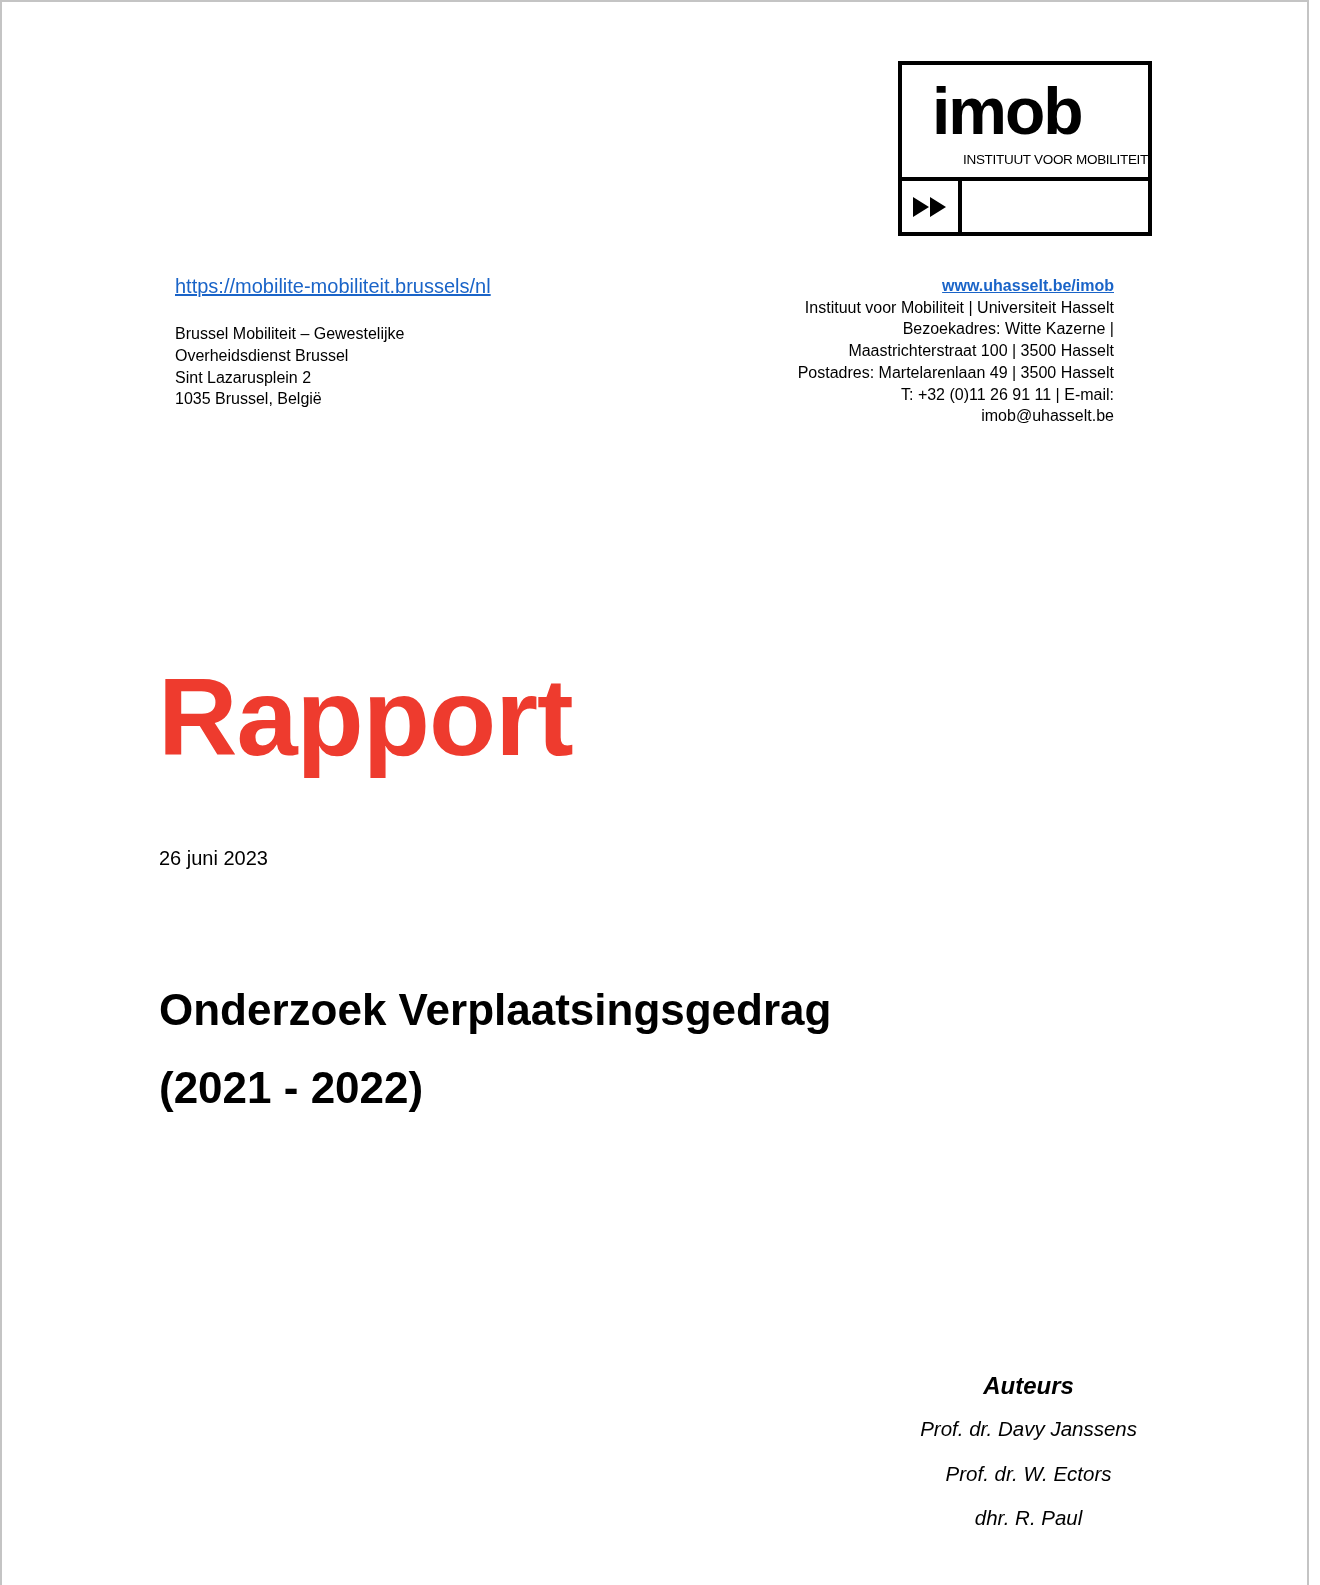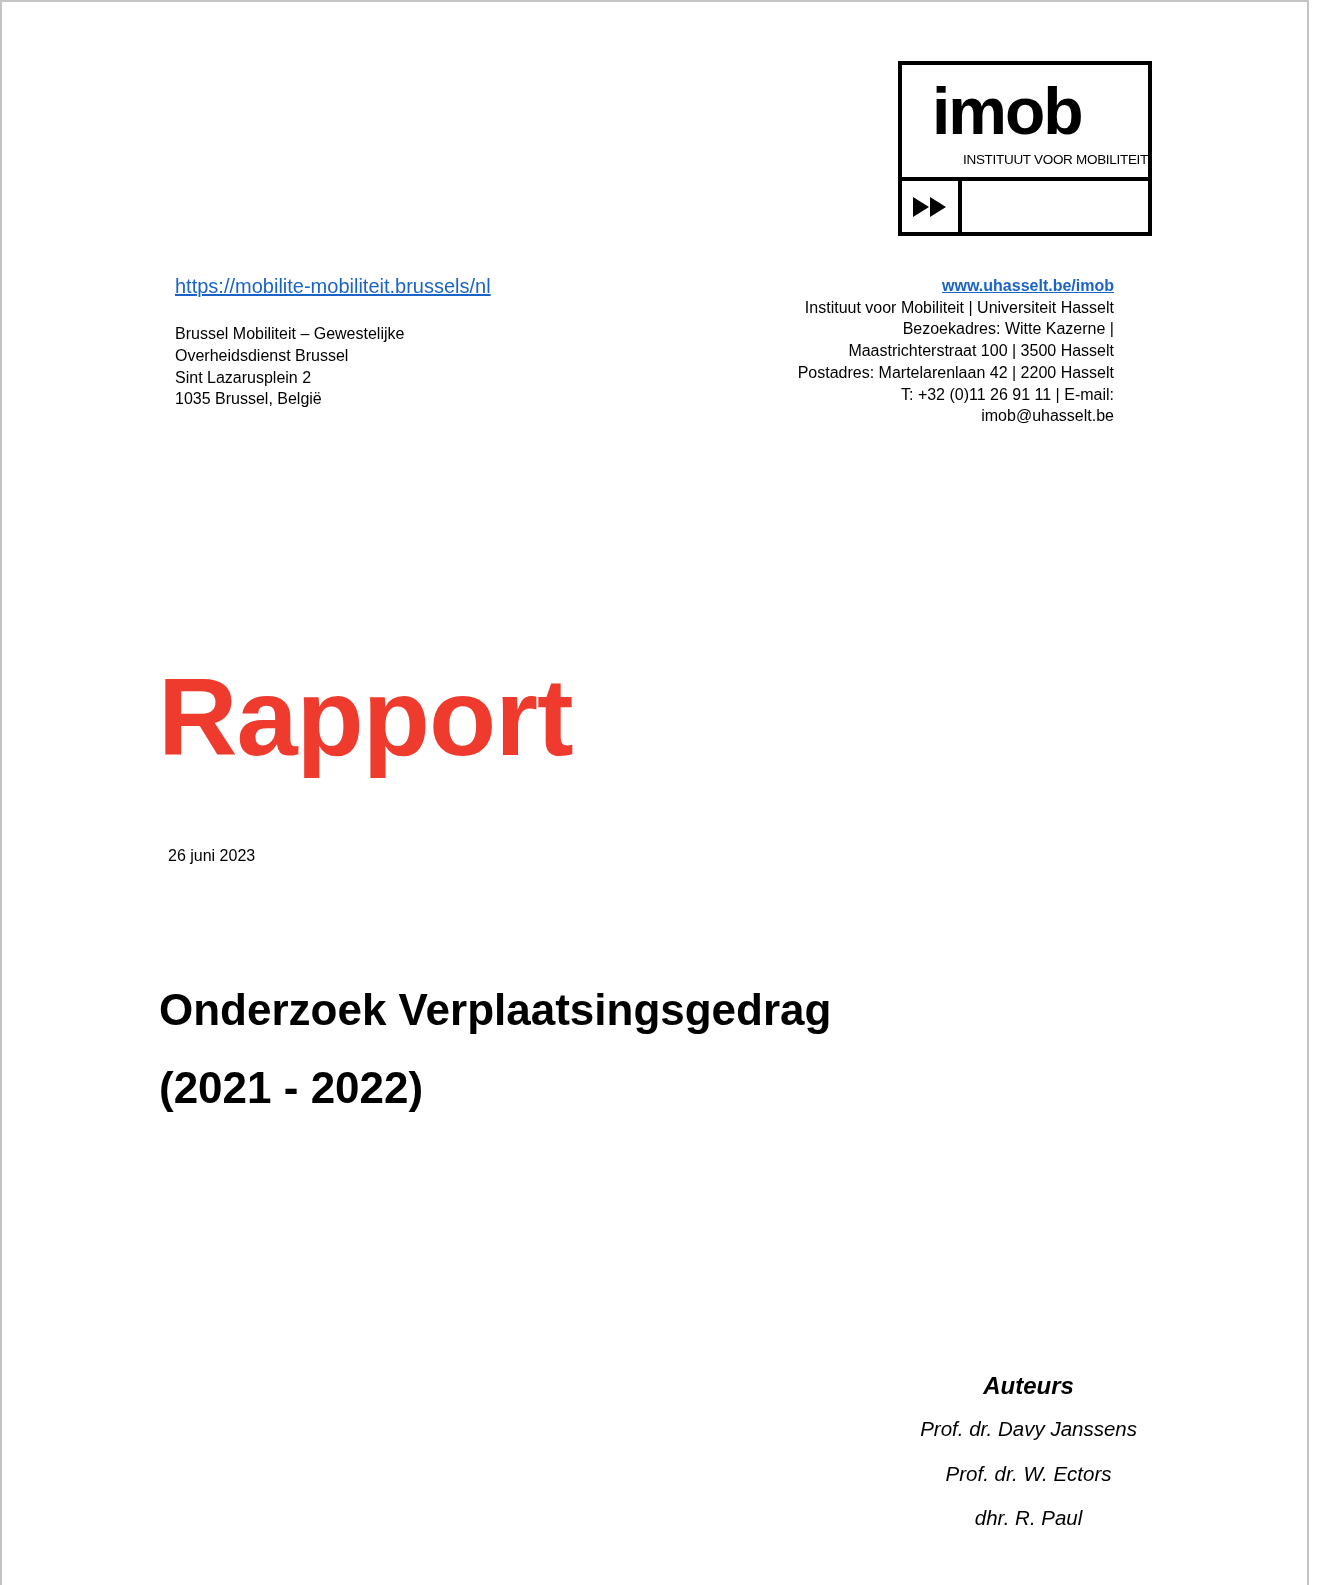--- a/index.html
+++ b/index.html
@@ -26,21 +26,21 @@
     .imob-play { position: absolute; left: 0; top: 0; width: 56px; bottom: 0; border-right: 4px solid #000; display: flex; align-items: center; justify-content: center; }
     .imob-uh { position: absolute; left: 60px; right: 0; top: 0; bottom: 0; font-size: 33px; font-weight: bold; text-align: center; line-height: 54px; letter-spacing: 0.5px; }
 
     
     .addr-left { left: 173px; top: 271px; font-size: 16px; line-height: 21.8px; }
     .addr-left .link { font-size: 20px; color: #1a64c8; text-decoration: underline; display: block; margin-bottom: 24px; line-height: 26px; }
     .addr-right { right: 193px; top: 273px; text-align: right; font-size: 16px; line-height: 21.7px; }
     .addr-right .link { color: #1a64c8; text-decoration: underline; font-weight: bold; display: block; }
 
     .rapport { left: 156px; top: 650px; font-size: 110px; font-weight: bold; color: #ee3b2e; letter-spacing: -1px; line-height: 130px; }
-    .date { left: 166px; top: 845px; font-size: 16px; }
+    .date { left: 157px; top: 845px; font-size: 20px; }
     .title1 { left: 157px; top: 980px; font-size: 44px; font-weight: bold; line-height: 56px; }
     .title2 { left: 157px; top: 1058px; font-size: 44px; font-weight: bold; line-height: 56px; }
     .subtitle { left: 157px; top: 1133px; font-size: 29px; font-weight: bold; line-height: 36px; }
 
     .authors { right: 170px; top: 1368px; text-align: center; font-style: italic; }
     .authors .head { font-size: 24px; font-weight: bold; line-height: 32px; margin-bottom: 14px; }
     .authors .name { font-size: 20.5px; line-height: 25px; margin-bottom: 19.5px; }
   </style>
 </head>
 <body>
@@ -68,21 +68,21 @@
     <div>Overheidsdienst Brussel</div>
     <div>Sint Lazarusplein 2</div>
     <div>1035 Brussel, België</div>
   </div>
 
   <div class="abs addr-right">
     <a class="link">www.uhasselt.be/imob</a>
     <div>Instituut voor Mobiliteit | Universiteit Hasselt</div>
     <div>Bezoekadres: Witte Kazerne |</div>
     <div>Maastrichterstraat 100 | 3500 Hasselt</div>
-    <div>Postadres: Martelarenlaan 42 | 2200 Hasselt</div>
+    <div>Postadres: Martelarenlaan 49 | 3500 Hasselt</div>
     <div>T: +32 (0)11 26 91 11 | E-mail:</div>
     <div>imob@uhasselt.be</div>
   </div>
 
   <div class="abs rapport">Rapport</div>
   <div class="abs date">26 juni 2023</div>
   <div class="abs title1">Onderzoek Verplaatsingsgedrag</div>
   <div class="abs title2">(2021 - 2022)</div>
 
   <div class="abs authors">

